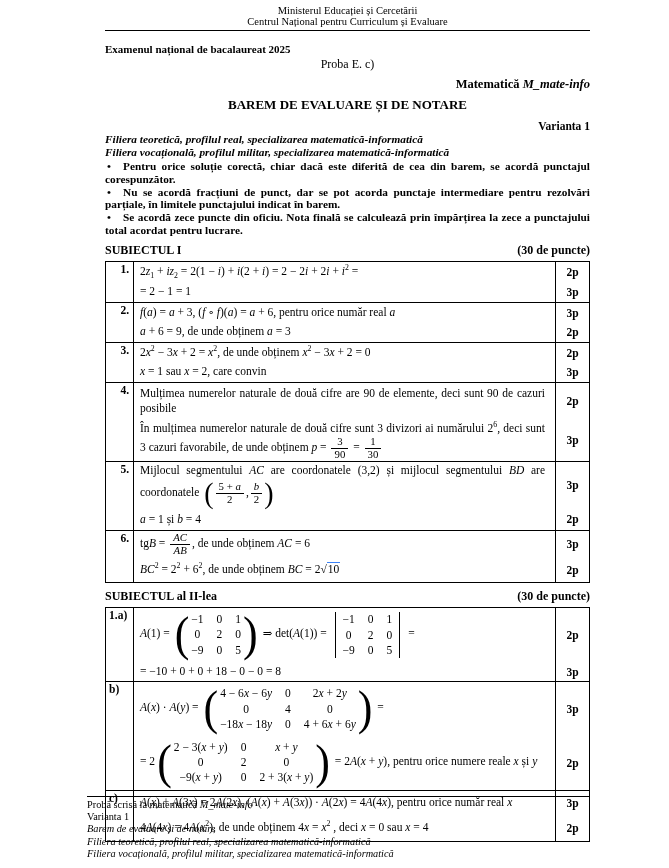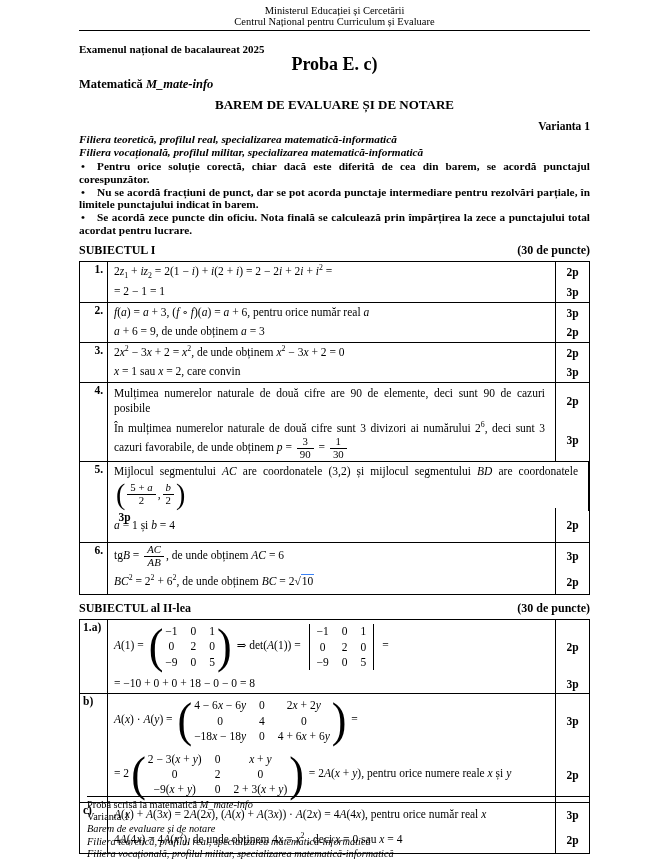--- a/index.html
+++ b/index.html
@@ -1,25 +1,25 @@
 <!DOCTYPE html>
 <html><head>
 <meta charset="utf-8">
 <style>
   html,body{margin:0;padding:0;background:#fff;}
   body{width:669px;height:868px;overflow:hidden;color:#000;
        font-family:"Liberation Serif","DejaVu Serif",serif;font-size:11.5px;position:relative;}
-  .page{box-sizing:border-box;width:669px;height:868px;padding:5px 79px 0 79px;position:relative;}
+  .page{box-sizing:border-box;width:669px;height:868px;padding:5px 79px 0 105px;position:relative;}
 
   
   .mini{text-align:center;font-size:10.5px;line-height:11px;}
   .toprule{border-top:1.5px solid #000;margin-top:3px;}
   .title1{font-weight:bold;text-align:left;font-size:11px;line-height:15px;margin-top:11px;}
-  .title2{font-weight:bold;text-align:center;font-size:18px;line-height:15px;}
-  .title3{font-weight:bold;text-align:left;font-size:12.5px;line-height:15px;margin-top:5px;}
+  .title2{font-weight:normal;text-align:center;font-size:12px;line-height:15px;}
+  .title3{font-weight:bold;text-align:right;font-size:12.5px;line-height:15px;margin-top:5px;}
   .title4{font-weight:bold;text-align:center;font-size:13px;line-height:16px;margin-top:5px;}
   .variant{font-weight:bold;text-align:right;font-size:11.5px;margin-top:7px;line-height:13px;}
   .fil{font-weight:bold;font-style:italic;font-size:11.3px;line-height:13px;}
   .bullets{margin-top:1px;}
   .bullets p{margin:0;font-weight:bold;font-size:11.3px;line-height:12.8px;text-align:justify;}
   .dot{display:inline-block;width:16px;padding-left:2px;}
 
   .sechead{display:flex;justify-content:space-between;font-weight:bold;font-size:12px;
            margin-top:6px;margin-bottom:4px;line-height:14px;}
 
@@ -35,21 +35,21 @@
   .ptext{flex:1;border-right:1px solid #000;padding:2px 10px 2px 6px;
          display:flex;flex-direction:column;justify-content:center;min-width:0;}
   .pline{margin:0;line-height:15.5px;}
   .ppts{width:33px;min-width:33px;display:flex;align-items:center;justify-content:center;
         font-weight:bold;}
 
   
   #t1 .prow:nth-child(1) .ppart{min-height:20px;}
   #t1 .prow:nth-child(4) .pline{text-align:justify;}
   #t1 .prow:nth-child(4) .ppart:nth-child(2){min-height:42px;}
-  #t1 .prow:nth-child(5) .ppart:nth-child(1){min-height:46px;flex-direction:column;}
+  #t1 .prow:nth-child(5) .ppart:nth-child(1){min-height:46px;}
   #t1 .prow:nth-child(5) .ppart:nth-child(1) .pline{text-align:justify;}
   #t1 .prow:nth-child(6) .ppart{min-height:23px;}
   #t2 .prow:nth-child(1) .ppart:nth-child(2){min-height:16px;}
   #t2 .prow:nth-child(3) .ppart{min-height:25px;}
 
   
   .mm{font-style:normal;}
   .mm i,.mc i,.fn i,.fd i,.rc i{font-style:italic;}
   sup{font-size:68%;line-height:0;vertical-align:super;}
   sub{font-size:68%;line-height:0;vertical-align:sub;}

